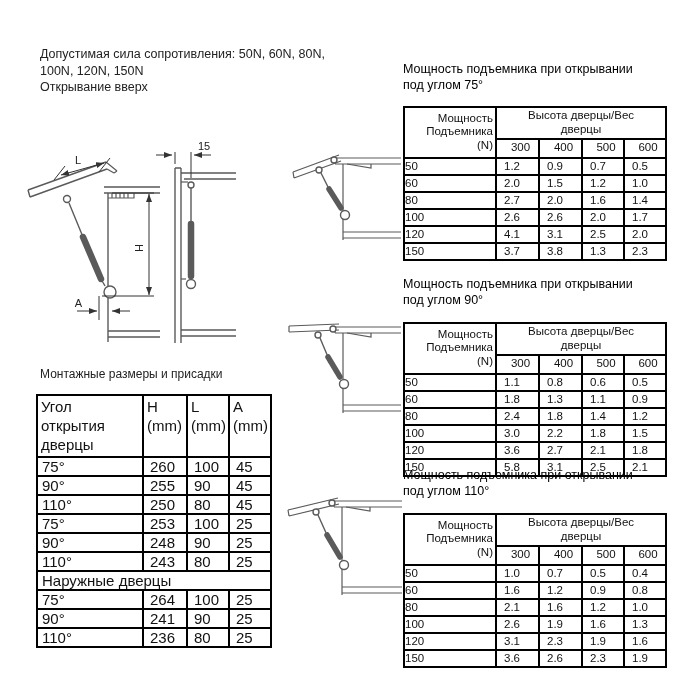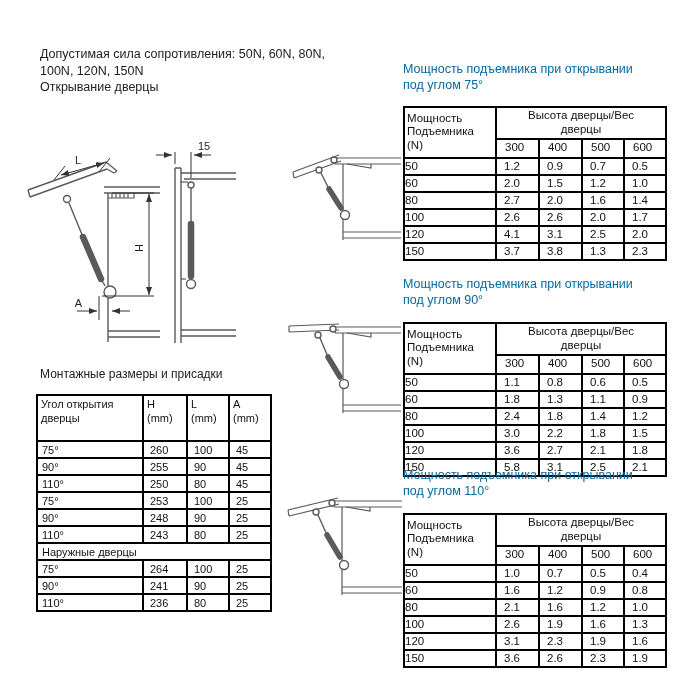--- a/index.html
+++ b/index.html
@@ -2,56 +2,56 @@
 <html><head>
 <meta charset="utf-8">
 <style>
   html,body{margin:0;padding:0;background:#fff;}
   .page{position:relative;width:700px;height:700px;background:#fff;overflow:hidden;
         font-family:"Liberation Sans","DejaVu Sans",sans-serif;color:#111;}
   .note{position:absolute;left:40px;top:46px;width:370px;font-size:12.5px;line-height:1.32;
         white-space:pre-line;color:#222;}
   .sec-title{position:absolute;left:40px;top:367px;font-size:12px;color:#222;}
   .ptitle{position:absolute;left:403px;width:280px;font-size:12.5px;line-height:1.28;
-        white-space:pre-line;color:#0369a1;}
+        white-space:pre-line;color:#000000;}
   table{position:absolute;border-collapse:collapse;table-layout:fixed;background:#fff;}
   th,td{border:2px solid #000;font-weight:normal;overflow:hidden;}
   
-  .mounting{left:36px;top:394px;width:234px;font-size:11px;}
+  .mounting{left:36px;top:394px;width:234px;font-size:15px;}
   .mounting th{height:40px;text-align:left;vertical-align:top;padding:2px 3px;white-space:pre-line;line-height:1.25;}
   .mounting td{height:15px;padding:0 0 0 4px;text-align:left;}
   .mounting td.num{padding-left:6px;}
   .mounting tr.sec td{padding-left:4px;}
   
   .power{left:403px;width:263px;font-size:11.5px;}
   .power th{padding:1px 2px;white-space:pre-line;line-height:1.2;vertical-align:middle;}
-  .power th.pc0{text-align:left;}
+  .power th.pc0{text-align:right;}
   .power th.grp{text-align:center;}
-  .power th.hc{text-align:left;padding-left:8px;height:15px;}
+  .power th.hc{text-align:center;padding-left:8px;height:15px;}
   .power td{height:15px;padding:0;}
   .power td.pn{text-align:left;}
   .power td.pv{text-align:left;padding-left:7px;}
   svg{position:absolute;}
   svg text{font-family:"Liberation Sans","DejaVu Sans",sans-serif;font-size:11px;fill:#222;}
   .ln{stroke:#5a5a5a;stroke-width:1.2;fill:none;}
   .ln2{stroke:#5a5a5a;stroke-width:1.4;fill:none;}
   .rod{stroke:#5a5a5a;stroke-width:1.4;fill:none;}
   .body{stroke:#5a5a5a;stroke-width:6.5;fill:none;stroke-linecap:round;}
   .bodyS{stroke:#5a5a5a;stroke-width:5.5;fill:none;stroke-linecap:round;}
   .eye{stroke:#5a5a5a;stroke-width:1.4;fill:#fff;}
   .dim{stroke:#333;stroke-width:1;fill:none;}
 </style>
 </head>
 <body>
 
 <div class="page">
 
   <div class="note">Допустимая сила сопротивления: 50N, 60N, 80N,
 100N, 120N, 150N
-Открывание дверцы</div>
+Открывание вверх</div>
 
   <svg style="left:20px;top:128px" width="235" height="235" viewBox="0 0 235 235">
     <defs>
       <marker id="ar" markerWidth="9" markerHeight="8" refX="8" refY="3" orient="auto-start-reverse">
         <path d="M0,0 L8,3 L0,6 z" fill="#333"></path>
       </marker>
     </defs>
 
     <g>
       <path class="ln2" d="M8,62 L86,34 M10,69 L87,41 M8,62 L10,69"></path>

